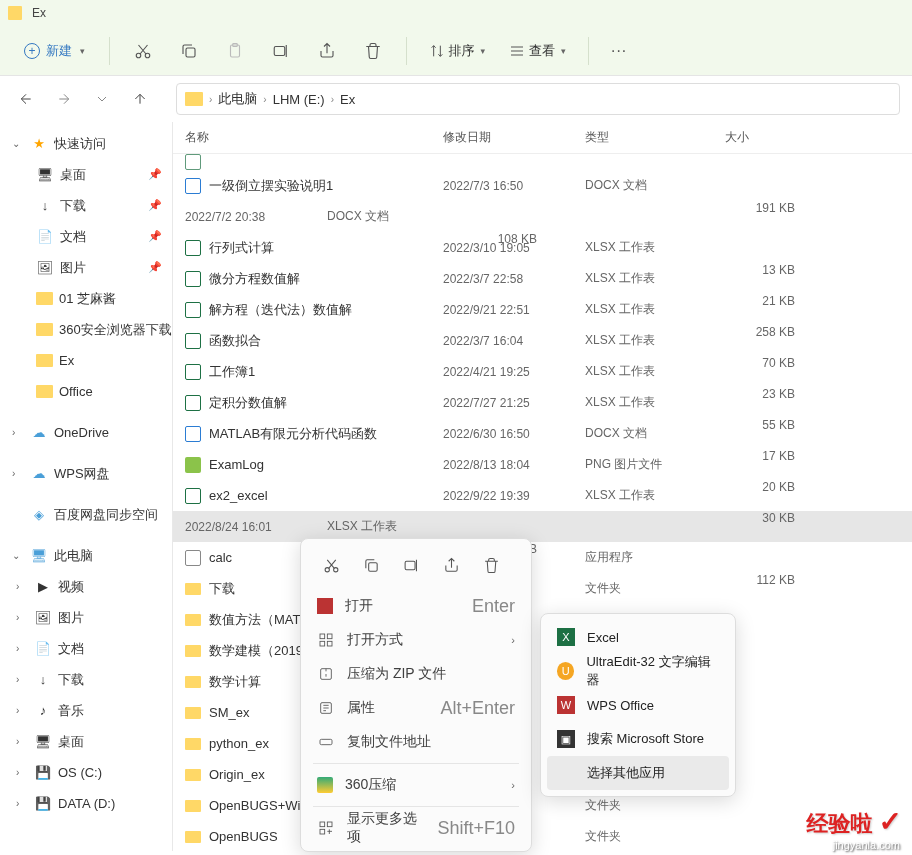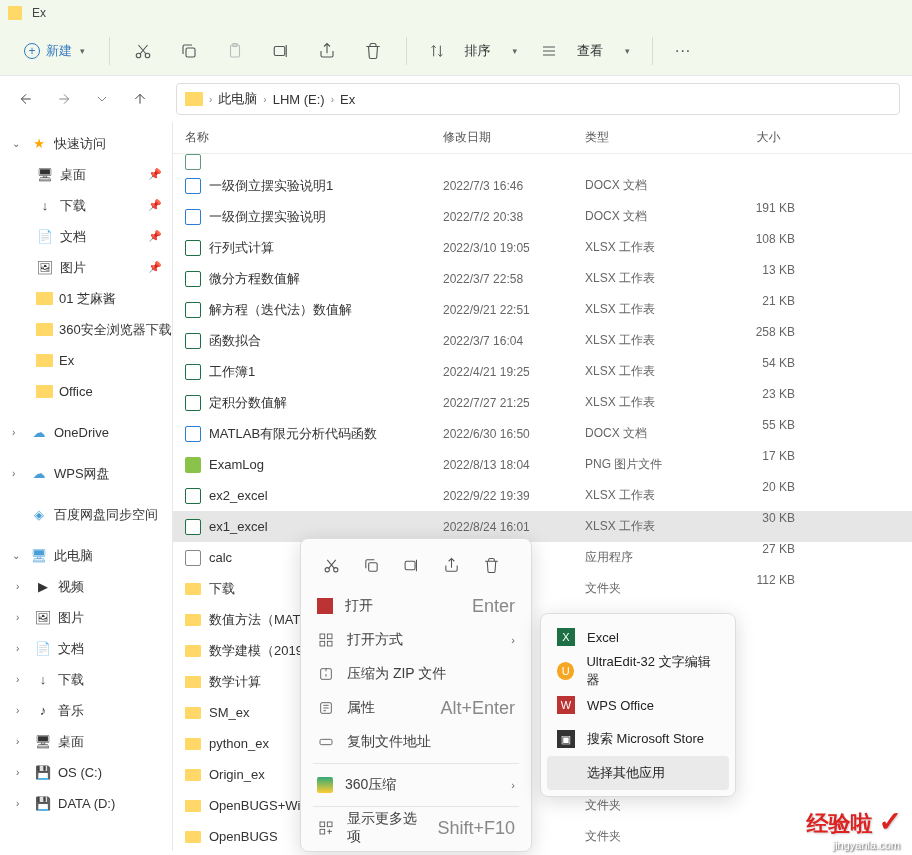--- a/index.html
+++ b/index.html
@@ -9,21 +9,21 @@
     .title-bar .folder-ico { width: 14px; height: 14px; background: #ffd867; border-radius: 1px; }
     .title-text { font-size: 12px; color: #444; }
     
     .toolbar { height: 50px; background: #f2f9ec; display: flex; align-items: center; padding: 0 14px; gap: 8px; border-bottom: 1px solid #e5e5e5; }
     .tb-btn { display: flex; align-items: center; gap: 6px; padding: 6px 10px; border-radius: 4px; cursor: pointer; color: #3478c1; }
     .tb-btn .plus { width: 16px; height: 16px; border: 1.5px solid #3478c1; border-radius: 50%; display: flex; align-items: center; justify-content: center; font-size: 12px; line-height: 1; }
     .tb-sep { width: 1px; height: 28px; background: #d5e0cc; margin: 0 6px; }
     .tb-icon { width: 38px; height: 36px; display: flex; align-items: center; justify-content: center; color: #555; cursor: pointer; border-radius: 4px; }
     .tb-icon svg { width: 18px; height: 18px; stroke: #555; fill: none; stroke-width: 1.5; }
     .tb-icon.disabled svg { stroke: #bbb; }
-    .tb-group { display: flex; align-items: center; gap: 20px; padding: 0 8px; cursor: pointer; }
+    .tb-group { display: flex; align-items: center; gap: 4px; padding: 0 8px; cursor: pointer; }
     .tb-group svg { width: 16px; height: 16px; stroke: #555; fill: none; stroke-width: 1.5; }
     .tb-chev { font-size: 9px; color: #666; margin-left: 2px; }
     .ellipsis { font-size: 16px; color: #555; padding: 0 8px; cursor: pointer; }
     
     .nav-row { height: 46px; display: flex; align-items: center; padding: 0 12px; gap: 10px; }
     .nav-arrow { width: 28px; height: 28px; display: flex; align-items: center; justify-content: center; color: #888; cursor: pointer; }
     .nav-arrow svg { width: 16px; height: 16px; stroke: currentColor; fill: none; stroke-width: 1.5; }
     .nav-arrow.avail { color: #444; }
     .breadcrumb { flex: 1; display: flex; align-items: center; gap: 6px; border: 1px solid #ddd; height: 32px; padding: 0 8px; border-radius: 4px; margin-left: 12px; }
     .bc-folder { width: 18px; height: 14px; background: #ffd867; border-radius: 1px; }
@@ -42,21 +42,21 @@
     .side-icon.pc { color: #4a9fd8; }
     .side-label { font-size: 13px; color: #333; white-space: nowrap; overflow: hidden; text-overflow: ellipsis; }
     .side-pin { margin-left: auto; margin-right: 10px; color: #888; font-size: 11px; }
     
     .content { flex: 1; display: flex; flex-direction: column; overflow: hidden; }
     .col-headers { display: flex; height: 32px; border-bottom: 1px solid #eee; align-items: center; }
     .col-h { padding-left: 12px; font-size: 12px; color: #555; border-right: 1px solid transparent; }
     .col-name { width: 258px; }
     .col-date { width: 142px; }
     .col-type { width: 140px; }
-    .col-size { width: 100px; text-align: center; }
+    .col-size { width: 100px; text-align: left; }
     .file-list { flex: 1; overflow-y: auto; }
     .file-row { display: flex; height: 31px; align-items: center; cursor: pointer; }
     .file-row.selected { background: #e6e6e6; }
     .file-row.partial { height: 16px; overflow: hidden; opacity: 0.7; }
     .f-name { width: 258px; display: flex; align-items: center; gap: 8px; padding-left: 12px; }
     .f-icon { width: 16px; height: 16px; display: flex; align-items: center; justify-content: center; flex-shrink: 0; }
     .f-icon.docx { border: 1px solid #2b7cd3; border-radius: 2px; font-size: 8px; color: #2b7cd3; background: #fff; }
     .f-icon.xlsx { border: 1px solid #1d7044; border-radius: 2px; font-size: 8px; color: #1d7044; background: #fff; }
     .f-icon.png { background: #8bc34a; border-radius: 2px; }
     .f-icon.exe { border: 1px solid #888; border-radius: 2px; }
@@ -317,29 +317,25 @@
           </div>
         <div class="f-date"></div>
         <div class="f-type"></div>
         <div class="f-size">0 KB</div>
       </div>
     <div class="file-row">
           <div class="f-name">
             <div class="f-icon docx"></div>
             <span class="f-label">一级倒立摆实验说明1</span>
           </div>
-          <div class="f-date">2022/7/3 16:46</div>
+          <div class="f-date">2022/7/3 16:50</div>
           <div class="f-type">DOCX 文档</div>
           <div class="f-size">191 KB</div>
         </div>
         <div class="file-row">
-          <div class="f-name">
-            <div class="f-icon docx"></div>
-            <span class="f-label">一级倒立摆实验说明</span>
-          </div>
           <div class="f-date">2022/7/2 20:38</div>
           <div class="f-type">DOCX 文档</div>
           <div class="f-size">108 KB</div>
         </div>
         <div class="file-row">
           <div class="f-name">
             <div class="f-icon xlsx"></div>
             <span class="f-label">行列式计算</span>
           </div>
           <div class="f-date">2022/3/10 19:05</div>
@@ -364,21 +360,21 @@
           <div class="f-type">XLSX 工作表</div>
           <div class="f-size">258 KB</div>
         </div>
         <div class="file-row">
           <div class="f-name">
             <div class="f-icon xlsx"></div>
             <span class="f-label">函数拟合</span>
           </div>
           <div class="f-date">2022/3/7 16:04</div>
           <div class="f-type">XLSX 工作表</div>
-          <div class="f-size">54 KB</div>
+          <div class="f-size">70 KB</div>
         </div>
         <div class="file-row">
           <div class="f-name">
             <div class="f-icon xlsx"></div>
             <span class="f-label">工作簿1</span>
           </div>
           <div class="f-date">2022/4/21 19:25</div>
           <div class="f-type">XLSX 工作表</div>
           <div class="f-size">23 KB</div>
         </div>
@@ -412,24 +408,20 @@
         <div class="file-row">
           <div class="f-name">
             <div class="f-icon xlsx"></div>
             <span class="f-label">ex2_excel</span>
           </div>
           <div class="f-date">2022/9/22 19:39</div>
           <div class="f-type">XLSX 工作表</div>
           <div class="f-size">30 KB</div>
         </div>
         <div class="file-row selected">
-          <div class="f-name">
-            <div class="f-icon xlsx"></div>
-            <span class="f-label">ex1_excel</span>
-          </div>
           <div class="f-date">2022/8/24 16:01</div>
           <div class="f-type">XLSX 工作表</div>
           <div class="f-size">27 KB</div>
         </div>
         <div class="file-row">
           <div class="f-name">
             <div class="f-icon exe"></div>
             <span class="f-label">calc</span>
           </div>
           <div class="f-date"></div>

